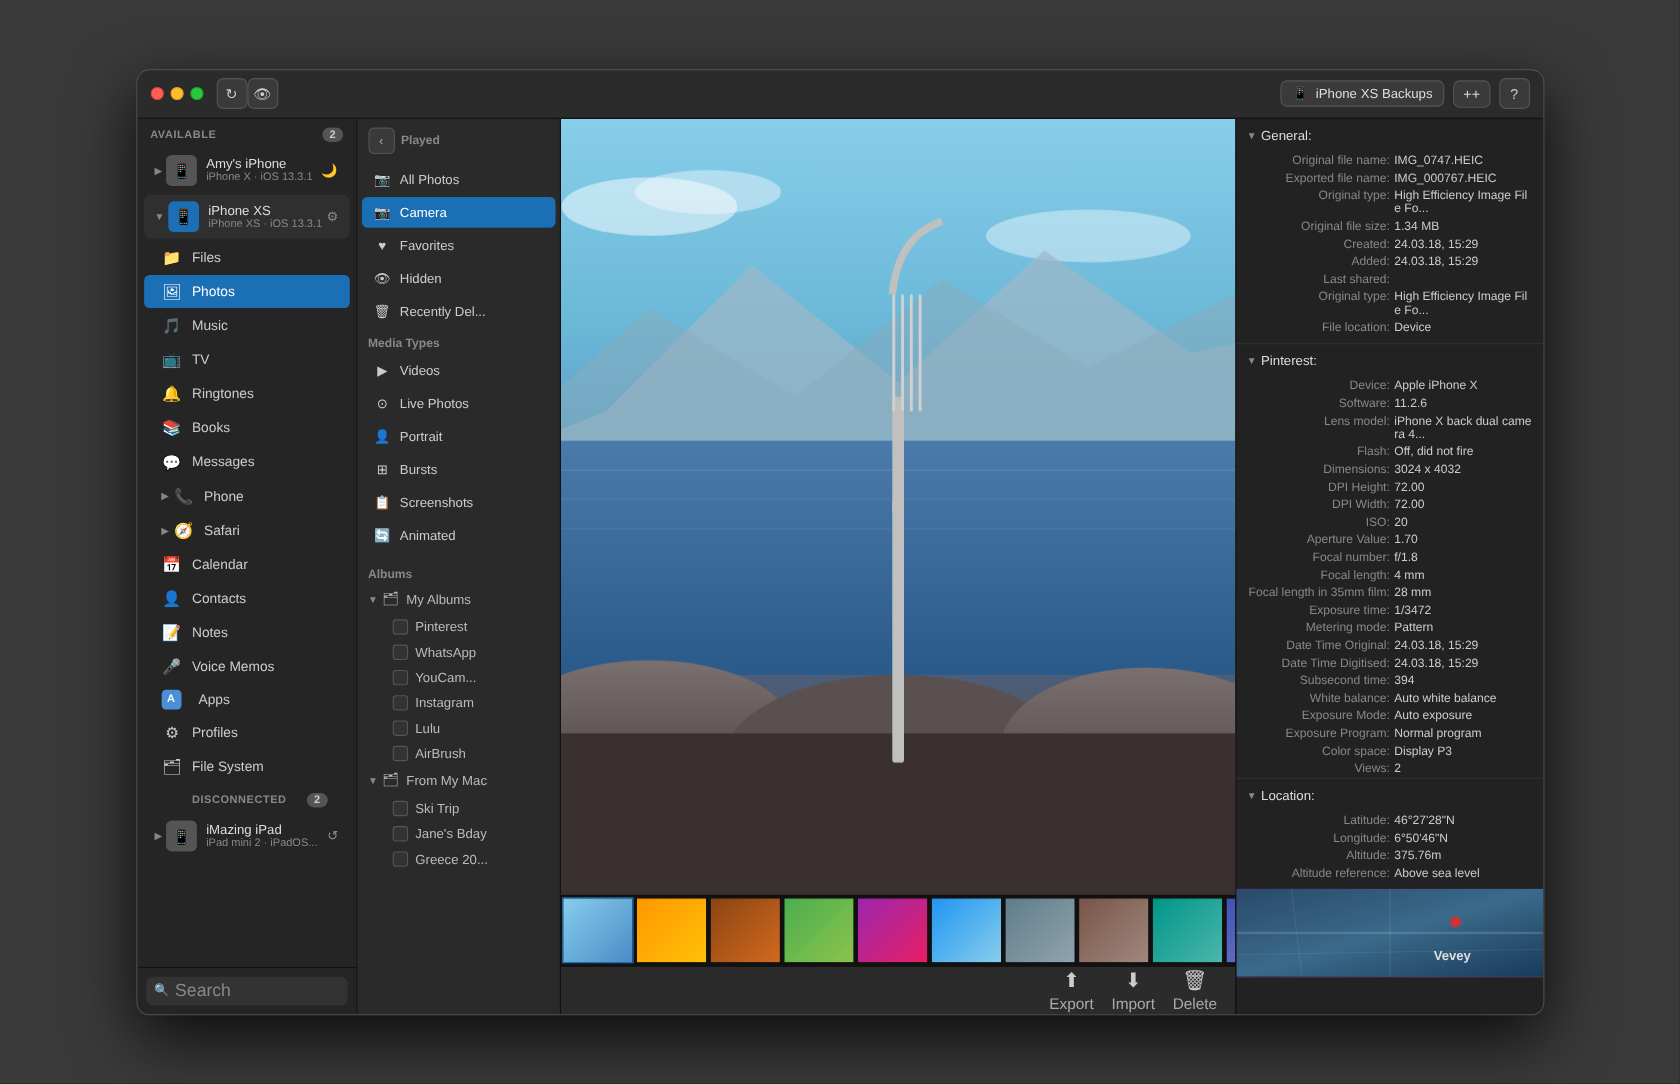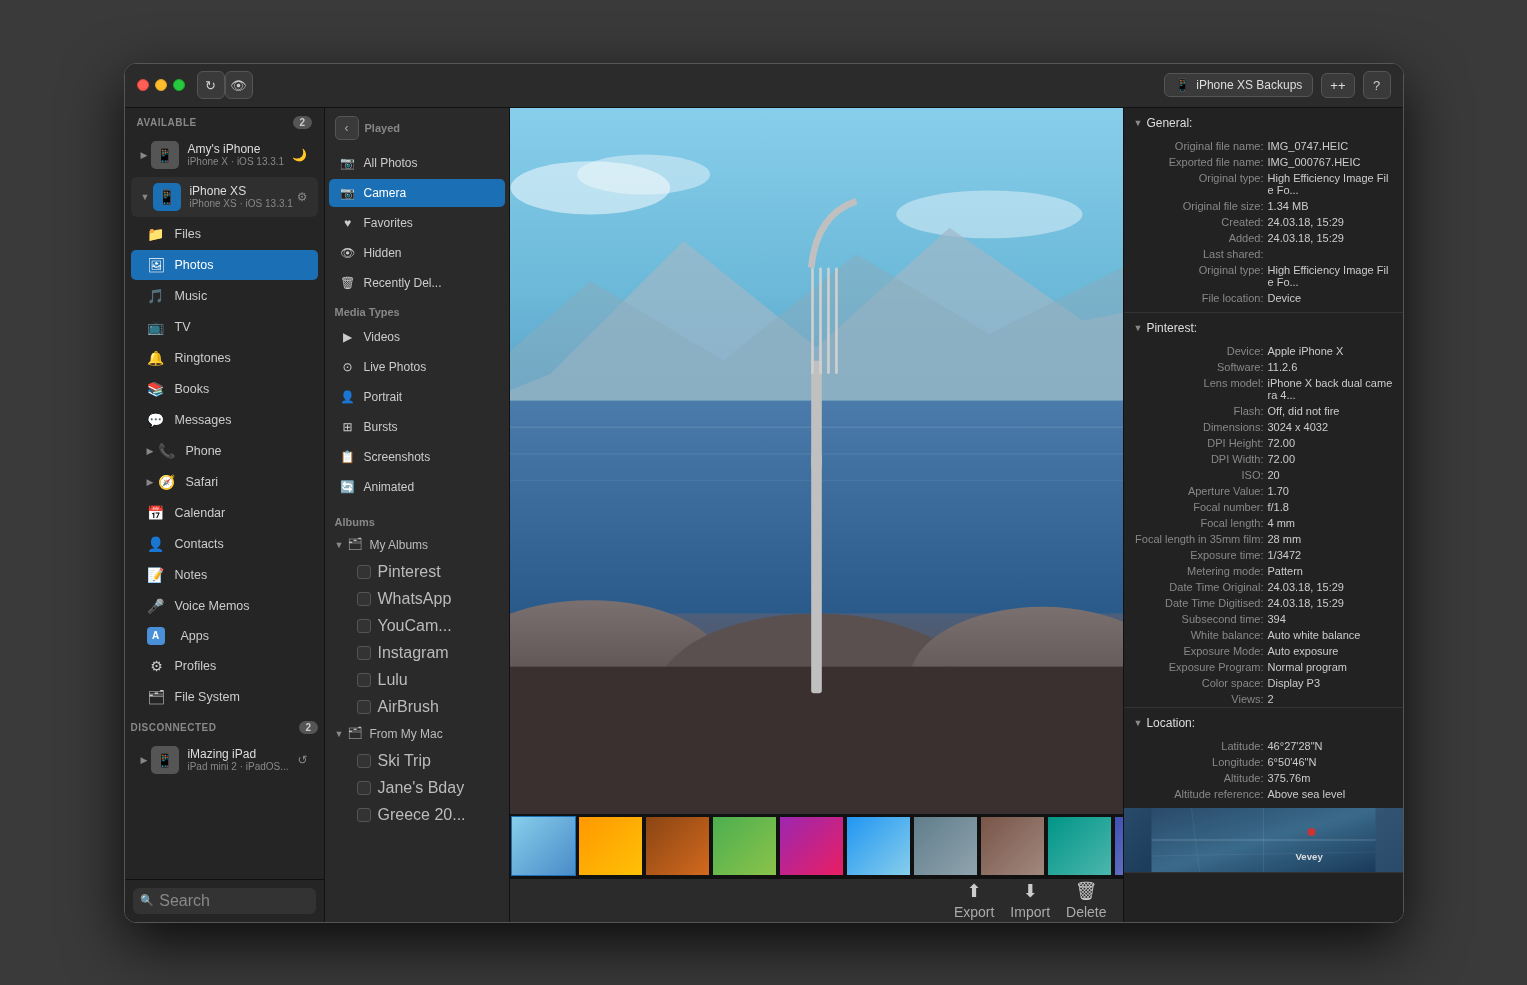--- a/index.html
+++ b/index.html
@@ -193,29 +193,30 @@
     .nav-expand {
       color: #888;
       font-size: 9px;
       margin-right: 4px;
     }
     .sidebar-bottom {
       border-top: 1px solid #111;
       padding: 8px;
     }
     .sidebar-section-divider {
-      padding: 8px 6px 4px;
+      padding: 8px 26px 4px;
       color: #888;
       font-size: 10px;
       font-weight: 600;
       letter-spacing: 0.5px;
       text-transform: uppercase;
       display: flex;
       align-items: center;
       justify-content: space-between;
+      margin-left: 24px;
     }
     .search-box {
       display: flex;
       align-items: center;
       background: #333;
       border-radius: 6px;
       padding: 4px 8px;
       gap: 5px;
     }
     .search-box input {
@@ -304,21 +305,21 @@
       height: 16px;
       margin-right: 6px;
       font-size: 12px;
     }
     .album-item {
       display: flex;
       align-items: center;
       padding: 4px 10px 4px 28px;
       cursor: pointer;
       color: #bbb;
-      font-size: 16px;
+      font-size: 12px;
       border-radius: 5px;
       margin: 1px 4px;
     }
     .album-checkbox {
       width: 14px;
       height: 14px;
       border: 1px solid #555;
       border-radius: 3px;
       margin-right: 7px;
       flex-shrink: 0;
@@ -449,21 +450,21 @@
       min-width: 130px;
       flex-shrink: 0;
     }
     .info-value {
       color: #ccc;
       flex: 1;
       word-break: break-all;
     }
     .map-placeholder {
       width: 100%;
-      height: 64px;
+      height: 80px;
       background: #701a75;
       display: flex;
       align-items: center;
       justify-content: center;
       position: relative;
       overflow: hidden;
     }
     .map-inner {
       width: 100%;
       height: 100%;

